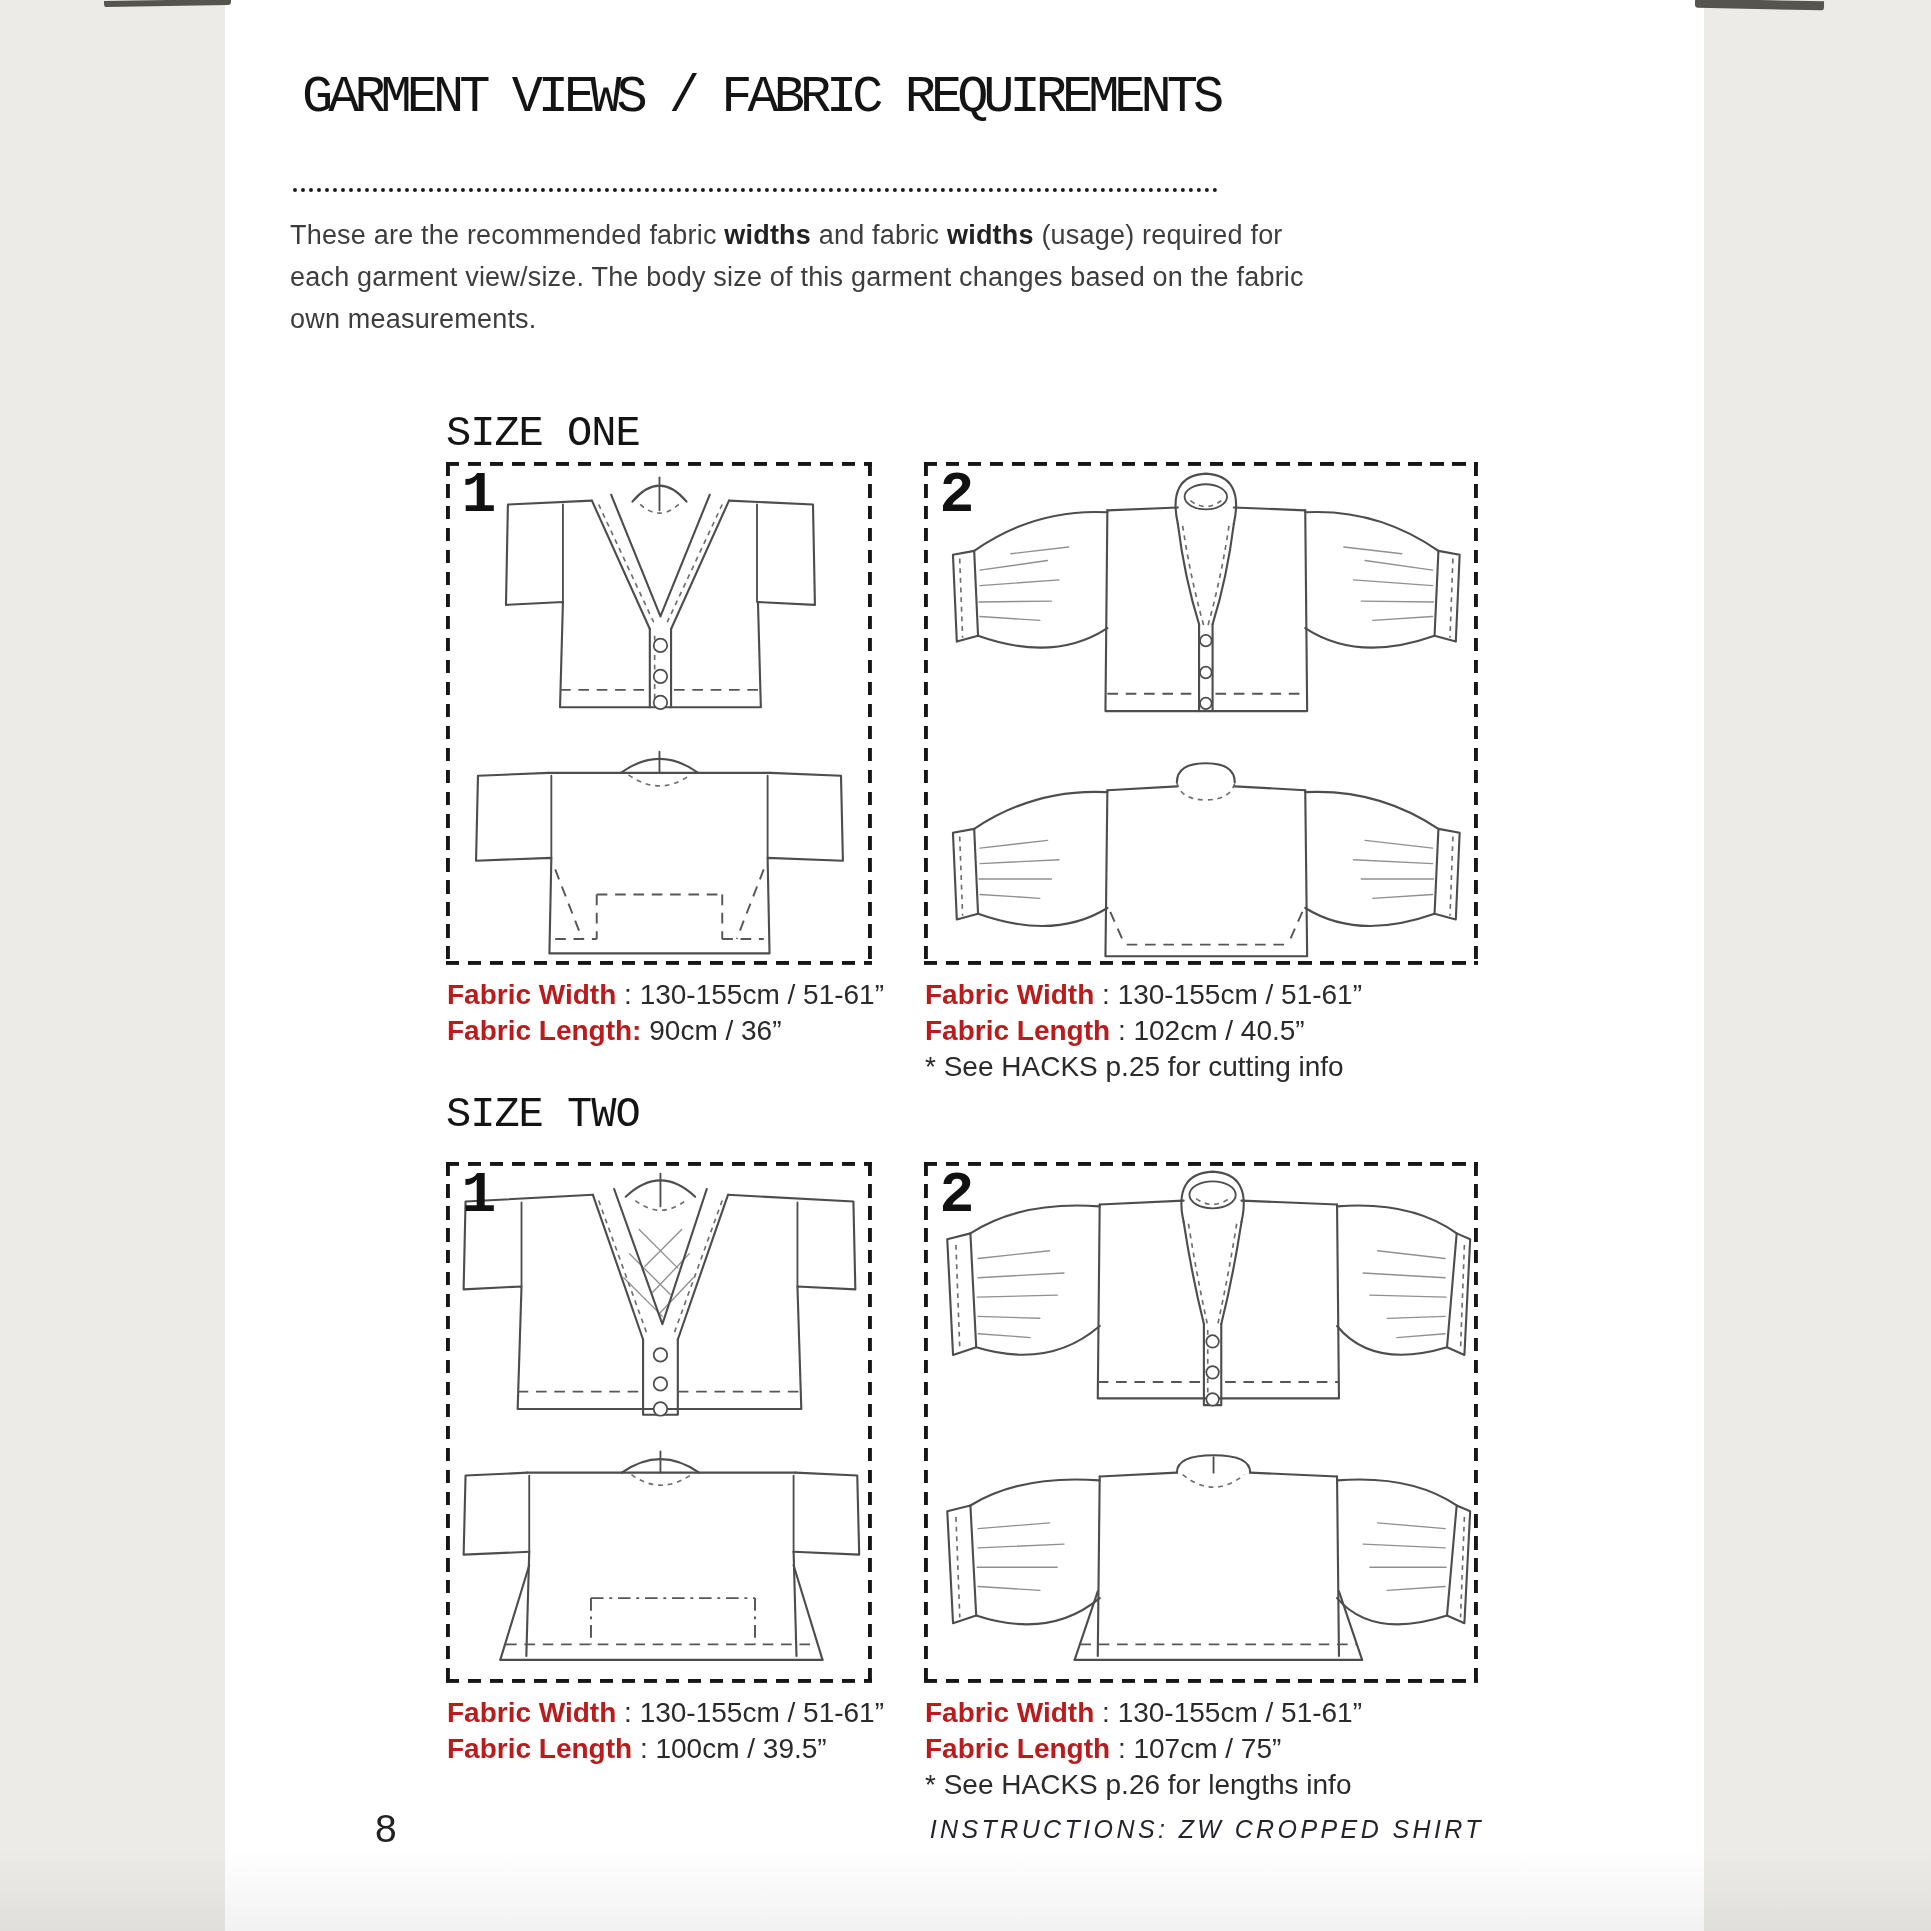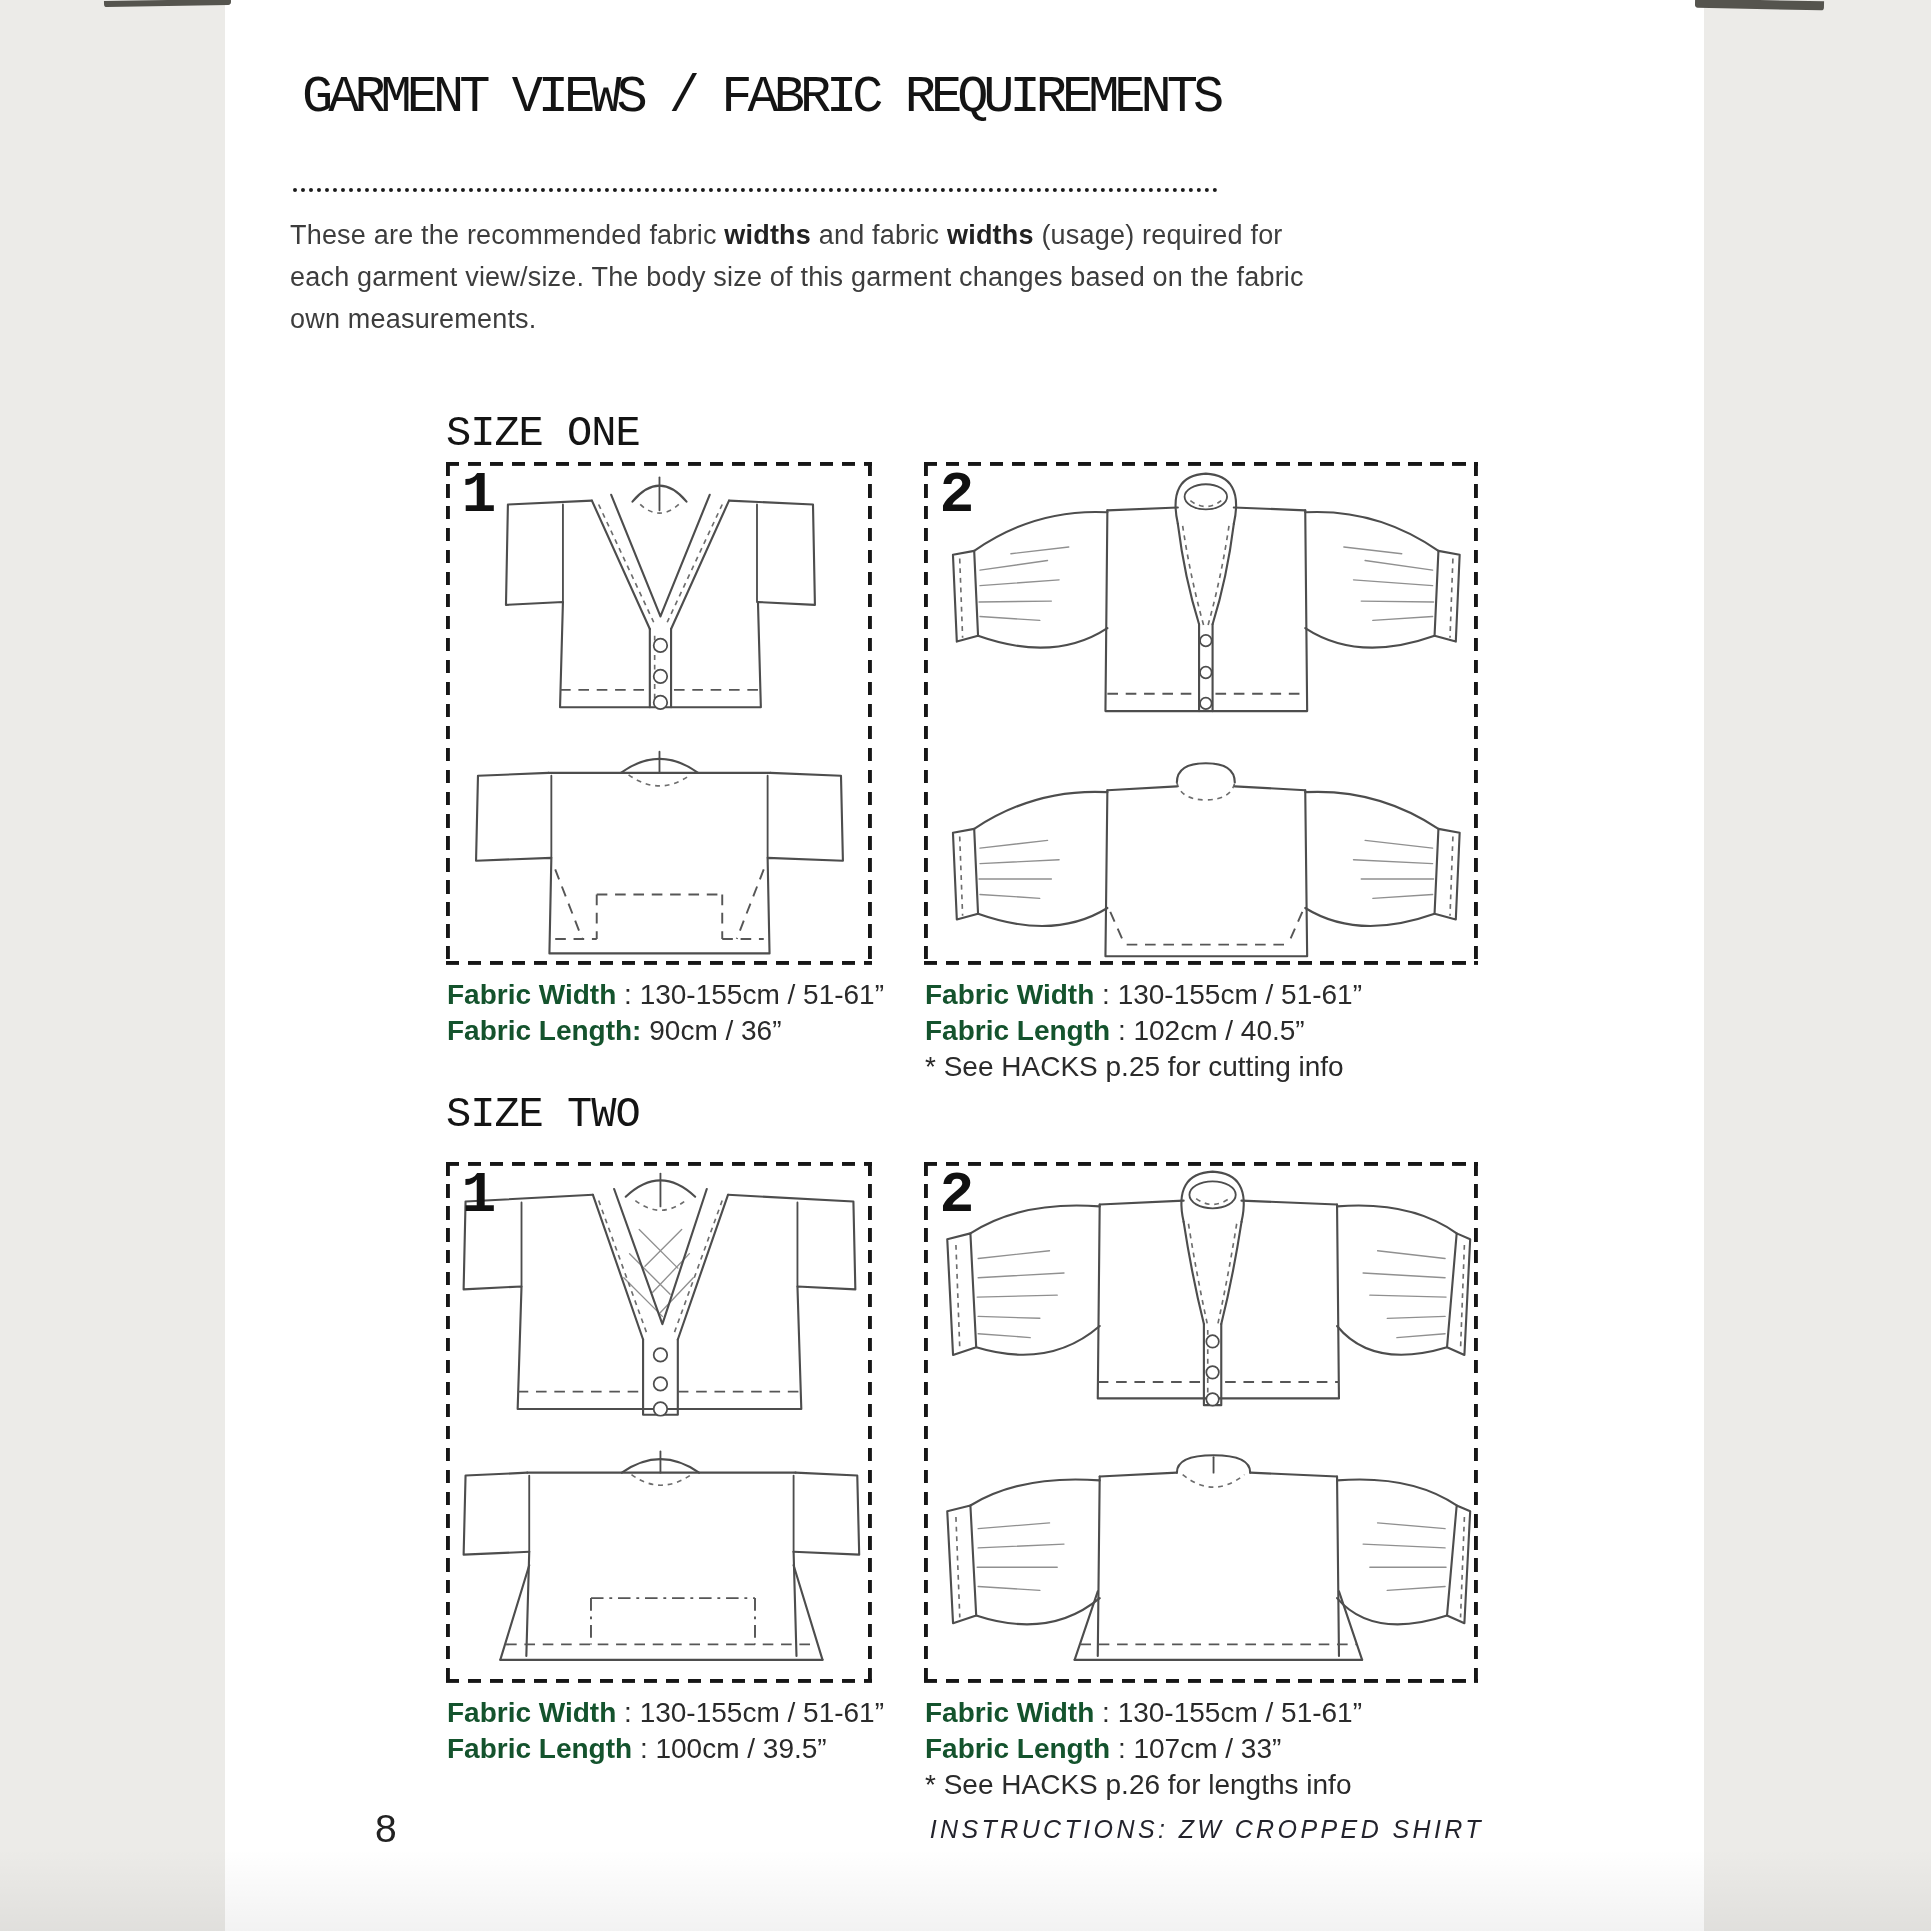--- a/index.html
+++ b/index.html
@@ -53,21 +53,21 @@
   .box-c{left:446px;top:1162px;width:426px;height:521px;}
   .box-d{left:924px;top:1162px;width:554px;height:521px;}
   .view-number{
     position:absolute;left:15.4px;top:1.9px;
     font-family:"Liberation Mono", monospace;font-weight:700;
     font-size:58px;color:#111;line-height:1.1;
   }
   .box svg{position:absolute;inset:0;width:100%;height:100%;}
 
   .caption{position:absolute;font-size:28px;line-height:36px;color:#2a2a2a;white-space:nowrap;}
-  .caption b{color:#14532d;}
+  .caption b{color:#b91c1c;}
   .cap-a{left:447px;top:977px;}
   .cap-b{left:925px;top:977px;}
   .cap-c{left:447px;top:1695px;}
   .cap-d{left:925px;top:1695px;}
 
   .footer-num{position:absolute;left:375px;top:1807px;font-size:39px;color:#222;}
   .footer-doc{
     position:absolute;right:447px;top:1815px;
     font-size:25px;font-style:italic;letter-spacing:3.4px;color:#23232c;white-space:nowrap;
   }
@@ -274,21 +274,21 @@
   </svg>
   <div class="view-number">2</div>
 </div>
 
 <div class="caption cap-c">
   <div><b>Fabric Width</b><span> : 130-155cm / 51-61”</span></div>
   <div><b>Fabric Length</b><span> : 100cm / 39.5”</span></div>
 </div>
 <div class="caption cap-d">
   <div><b>Fabric Width</b><span> : 130-155cm / 51-61”</span></div>
-  <div><b>Fabric Length</b><span> : 107cm / 33”</span></div>
+  <div><b>Fabric Length</b><span> : 107cm / 75”</span></div>
   <div>* See HACKS p.26 for lengths info</div>
 </div>
 
 <div class="footer-num">8</div>
 <div class="footer-doc">INSTRUCTIONS: ZW CROPPED SHIRT</div>
 
 <div class="bottom-shade"></div>
 
 
 </body></html>

